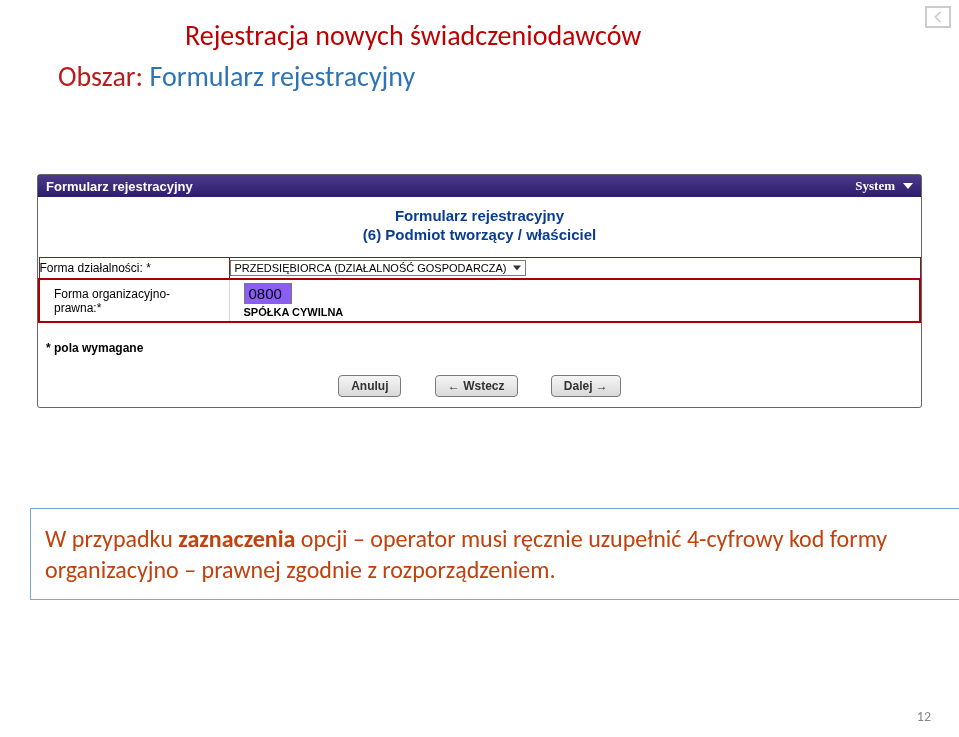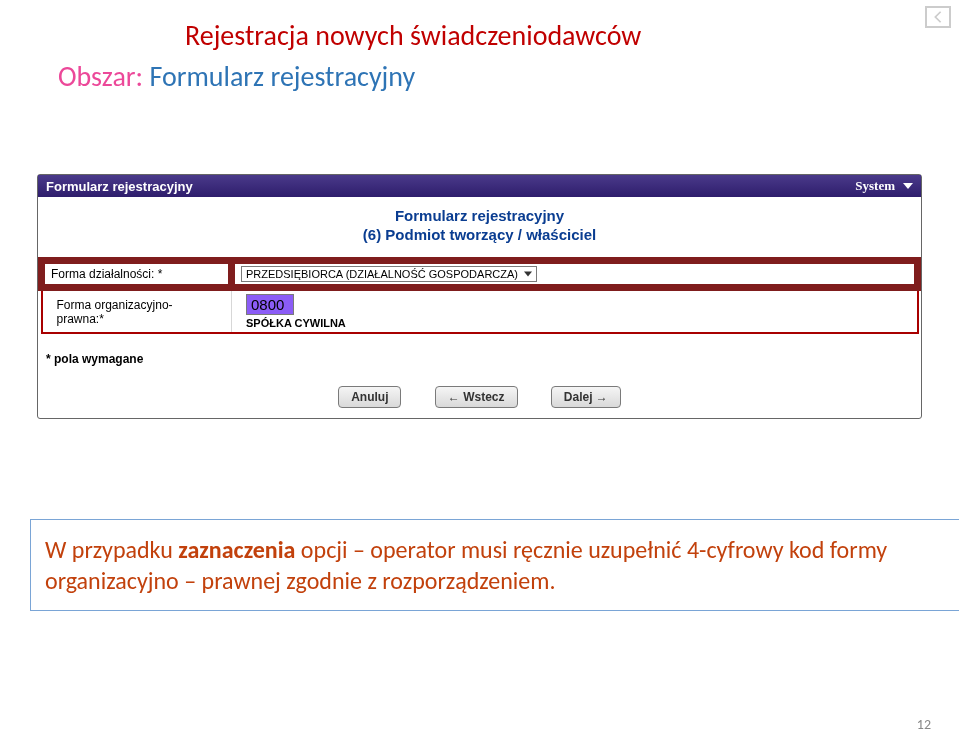--- a/index.html
+++ b/index.html
@@ -19,21 +19,21 @@
     height: 22px;
     border: 2px solid #ccc;
     display: flex;
     align-items: center;
     justify-content: center;
   }
   .corner-nav svg { width: 14px; height: 14px; }
   .title-row { margin: 8px 0 0 155px; }
   .title-text { color: #c00000; font-size: 28px; }
   .subtitle-row { margin: 6px 0 0 28px; font-size: 28px; }
-  .subtitle-label { color: #ec4899; }
+  .subtitle-label { color: #b91c1c; }
   .subtitle-value { color: #2e74b5; }
   .screenshot-panel {
     margin: 80px auto 0 auto;
     width: 885px;
     border: 1px solid #666;
     border-radius: 3px;
     background: #fff;
     font-family: Verdana, Arial, sans-serif;
     font-size: 12px;
   }
@@ -63,21 +63,21 @@
     font-size: 15px;
   }
   .form-title-sub {
     color: #0a3d91;
     font-weight: bold;
     font-size: 15px;
     margin-top: 2px;
   }
   .form-body { width: 100%; border-collapse: collapse; margin-top: 2px; }
   .form-body td { vertical-align: middle; }
-  .row-normal td { border: 7px solid #7f1d1d; padding: 2px 6px; margin-left: 40px; }
+  .row-normal td { border: 1px solid #7f1d1d; padding: 2px 0; margin-left: 40px; }
   .label-cell { width: 190px; font-size: 12px; font-weight: normal; }
   .select-wrap {
     border: 1px solid #7a7a7a;
     background: #fff;
     font-size: 11px;
     padding: 1px 18px 1px 4px;
     position: relative;
     display: inline-block;
     min-width: 290px;
   }
@@ -135,21 +135,21 @@
     border: 1px solid #7aa5d6;
     padding: 14px 14px;
     font-family: Calibri, Arial, sans-serif;
     font-size: 24px;
     color: #c2410c;
     line-height: 1.3;
   }
   .info-box .bold { font-weight: bold; }
   .page-num {
     position: absolute;
-    bottom: 4px;
+    bottom: 12px;
     right: 28px;
     font-size: 14px;
     color: #888;
   }
   .tri-down {
     display: inline-block;
     border-left: 5px solid transparent;
     border-right: 5px solid transparent;
     border-top: 6px solid #fff;
     margin-left: 4px;

